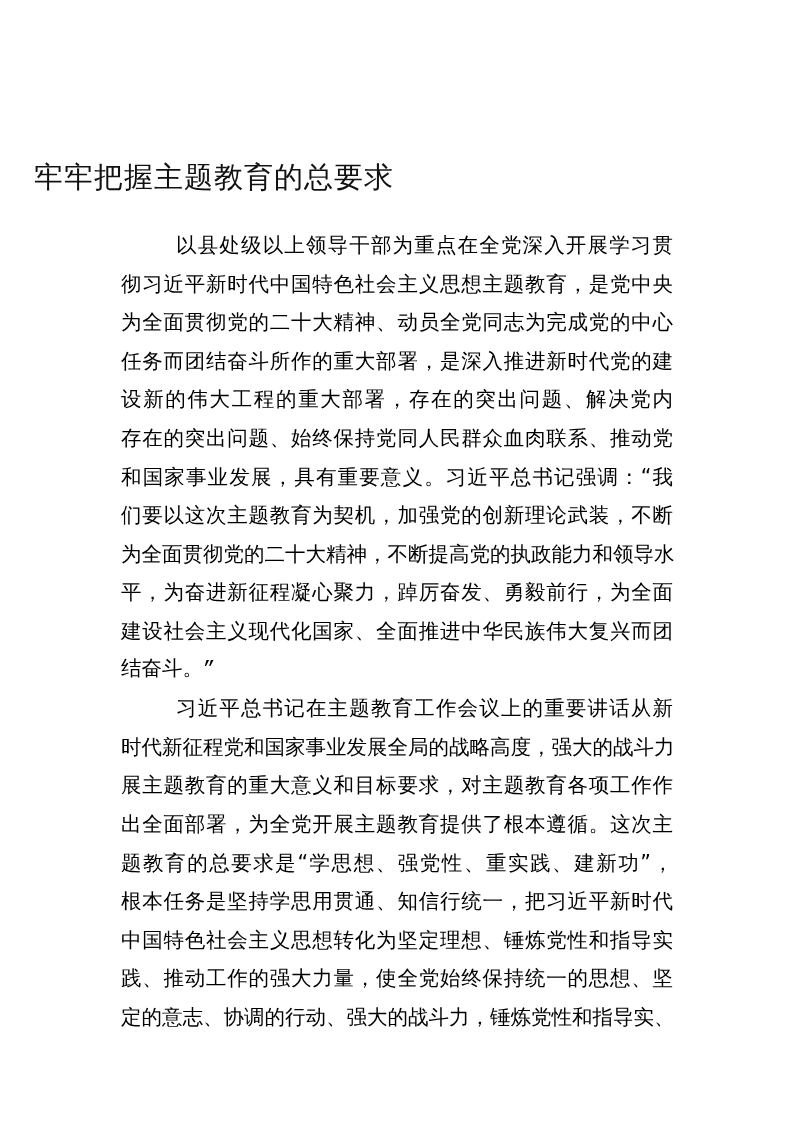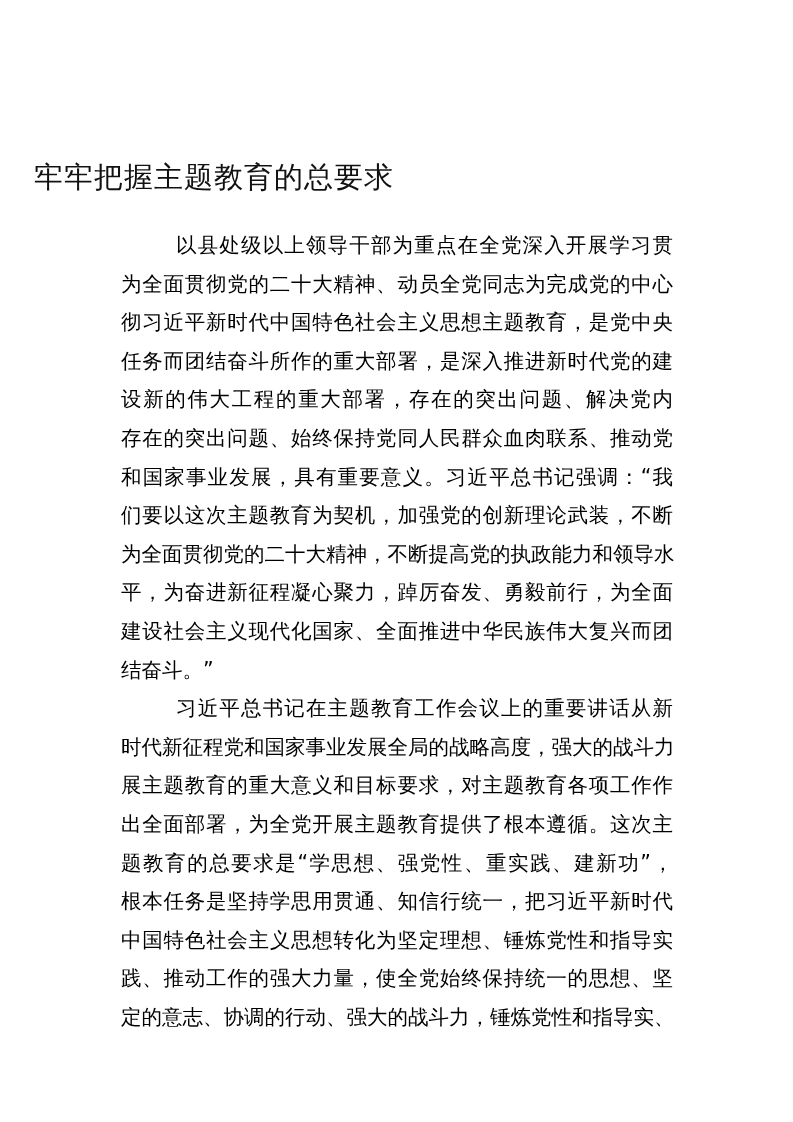--- a/index.html
+++ b/index.html
@@ -49,34 +49,35 @@
       white-space: nowrap;
       text-align: justify;
       text-align-last: justify;
       color: #000000;
     }
     .line.indent {
       padding-left: 55px;
     }
     .line.last {
       text-align-last: left;
+      font-family: Liberation Mono, monospace;
     }
   </style>
 </head>
 <body>
 
 <div class="page">
   <h1 class="title">牢牢把握主题教育的总要求</h1>
 
   <div class="body-text">
 
     <div>
       <span class="line indent">以县处级以上领导干部为重点在全党深入开展学习贯</span>
+      <span class="line">彻习近平新时代中国特色社会主义思想主题教育，是党中央</span>
       <span class="line">为全面贯彻党的二十大精神、动员全党同志为完成党的中心</span>
-      <span class="line">彻习近平新时代中国特色社会主义思想主题教育，是党中央</span>
       <span class="line">任务而团结奋斗所作的重大部署，是深入推进新时代党的建</span>
       <span class="line">设新的伟大工程的重大部署，存在的突出问题、解决党内</span>
       <span class="line">存在的突出问题、始终保持党同人民群众血肉联系、推动党</span>
       <span class="line">和国家事业发展，具有重要意义。习近平总书记强调：“我</span>
       <span class="line">们要以这次主题教育为契机，加强党的创新理论武装，不断</span>
       <span class="line">为全面贯彻党的二十大精神，不断提高党的执政能力和领导水</span>
       <span class="line">平，为奋进新征程凝心聚力，踔厉奋发、勇毅前行，为全面</span>
       <span class="line">建设社会主义现代化国家、全面推进中华民族伟大复兴而团</span>
       <span class="line last">结奋斗。”</span>
     </div>

